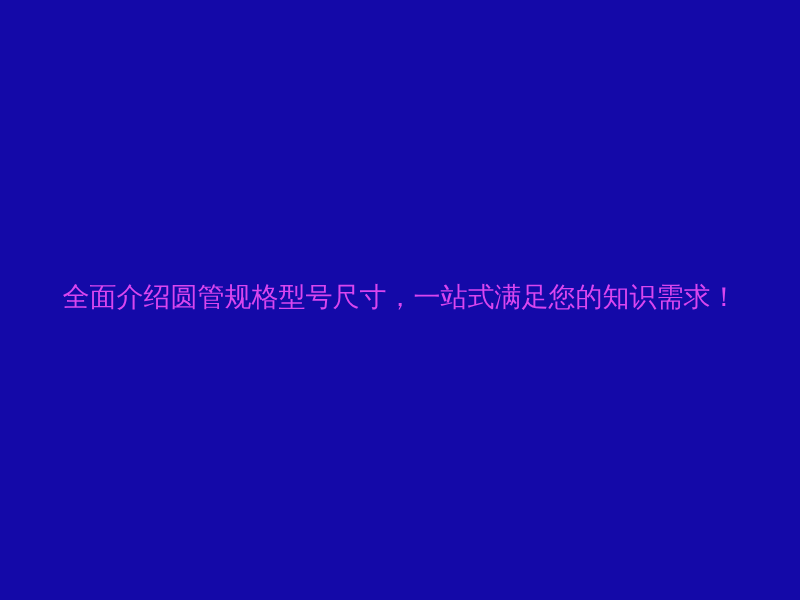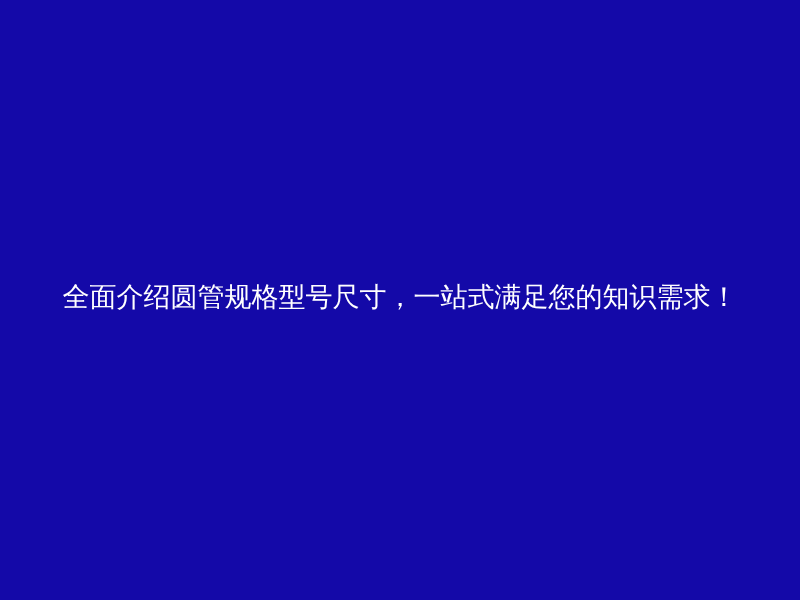--- a/index.html
+++ b/index.html
@@ -49,16 +49,16 @@
     white-space: normal;
     word-break: break-all;
   }
 </style>
 </head>
 <body>
 
 <div id="slide" style="background: rgb(20, 9, 168);">
 
   <div id="headline-block">
-    <p id="headline-text" style="color: #ffffff;">全面介绍圆管规格型号尺寸，一站式满足您的知识需求！</p>
+    <p id="headline-text" style="color: #d946ef;">全面介绍圆管规格型号尺寸，一站式满足您的知识需求！</p>
   </div>
 
 </div>
 
 </body></html>

